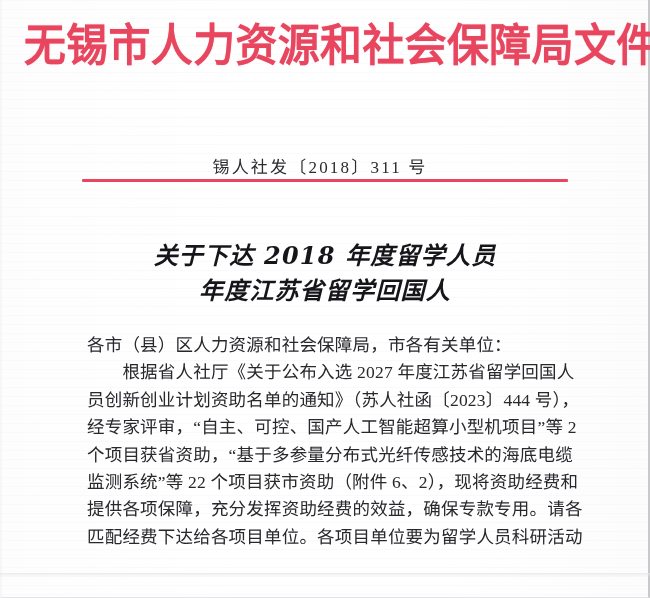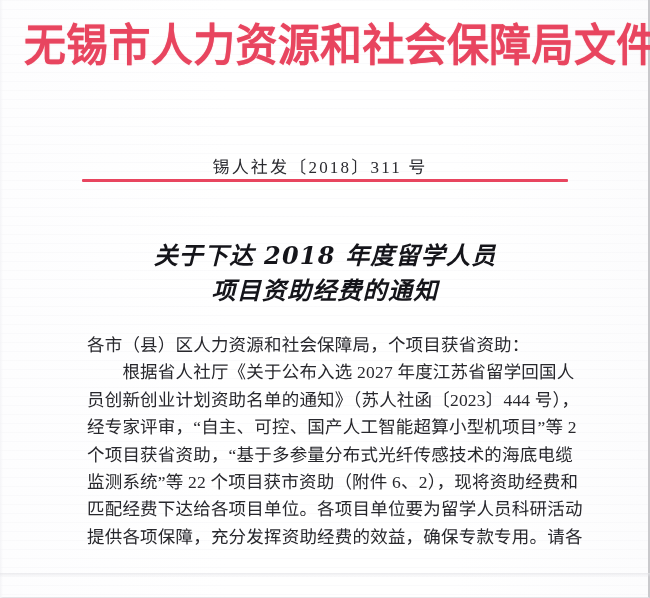--- a/index.html
+++ b/index.html
@@ -148,29 +148,29 @@
   </div>
 
   <div id="doc-number">
     <span class="num-text">锡人社发〔2018〕311 号</span>
   </div>
 
   <div id="red-rule"></div>
 
   <div id="doc-title">
     <div class="title-line">关于下达 2018 年度留学人员</div>
-    <div class="title-line">项目资助经费的通知</div>
+    <div class="title-line">年度江苏省留学回国人</div>
   </div>
 
   <div id="body-block">
-    <div class="body-line">各市（县）区人力资源和社会保障局，个项目获省资助：</div>
+    <div class="body-line">各市（县）区人力资源和社会保障局，市各有关单位：</div>
     <div class="body-line indent">　　根据省人社厅《关于公布入选 2027 年度江苏省留学回国人</div>
     <div class="body-line">员创新创业计划资助名单的通知》（苏人社函〔2023〕444 号），</div>
     <div class="body-line">经专家评审，“自主、可控、国产人工智能超算小型机项目”等 2</div>
     <div class="body-line">个项目获省资助，“基于多参量分布式光纤传感技术的海底电缆</div>
     <div class="body-line">监测系统”等 22 个项目获市资助（附件 6、2），现将资助经费和</div>
+    <div class="body-line">提供各项保障，充分发挥资助经费的效益，确保专款专用。请各</div>
     <div class="body-line">匹配经费下达给各项目单位。各项目单位要为留学人员科研活动</div>
-    <div class="body-line">提供各项保障，充分发挥资助经费的效益，确保专款专用。请各</div>
   </div>
 
   <div id="scan-band"></div>
 
 </div>
 
 </body></html>

